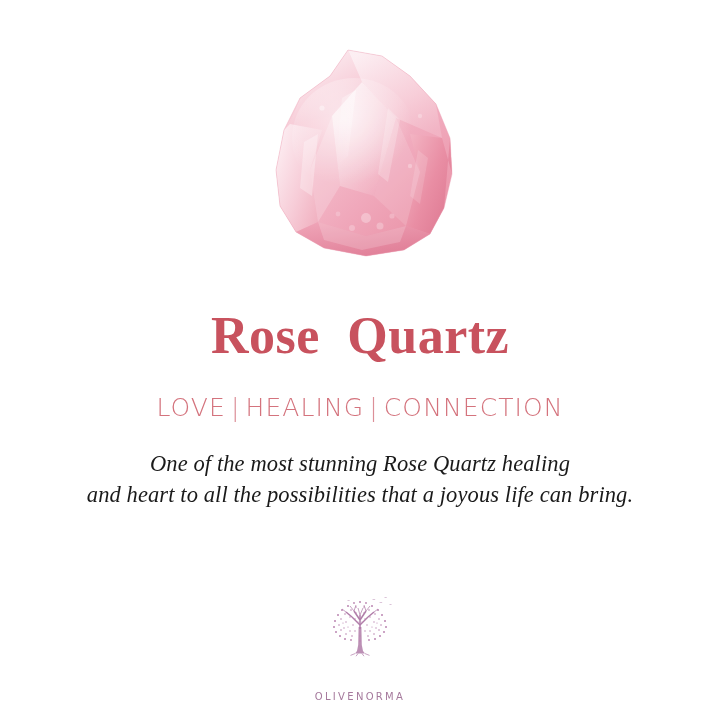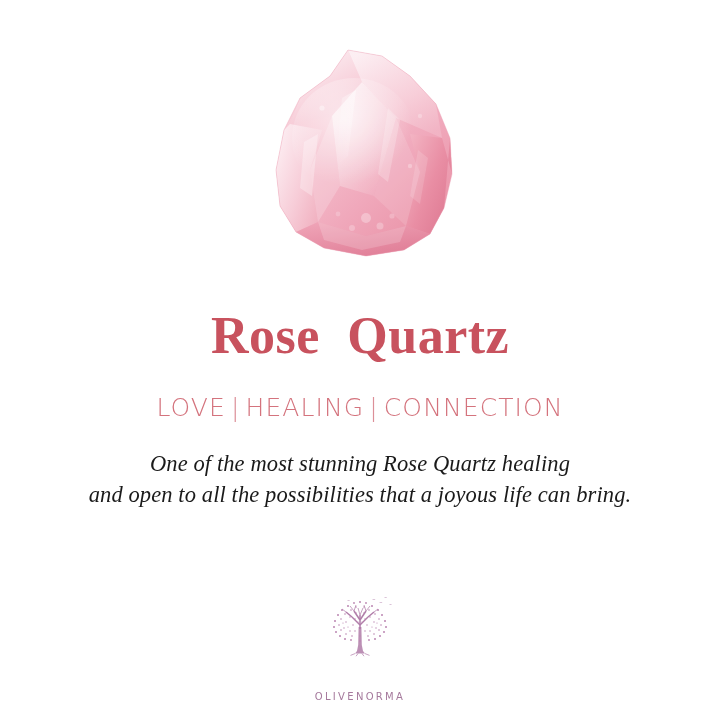--- a/index.html
+++ b/index.html
@@ -216,21 +216,21 @@
   </div>
 
   <h1 class="title">Rose  Quartz</h1>
 
   <div class="subtitle">
     <span>LOVE</span><span class="sep">|</span><span>HEALING</span><span class="sep">|</span><span>CONNECTION</span>
   </div>
 
   <p class="body-copy">
     <span class="ln">One of the most stunning Rose Quartz healing</span>
-    <span class="ln">and open to all the possibilities that a joyous life can bring.</span>
+    <span class="ln">and heart to all the possibilities that a joyous life can bring.</span>
   </p>
 
   <div class="logo-block">
     <svg class="logo-mark" viewBox="0 0 76 66" xmlns="http://www.w3.org/2000/svg">
       <g fill="#b07ca8">
 
         <path d="M36.6 32 L36.2 50 L35.0 56 L33.0 58.6 L43.0 58.6 L41.0 56 L39.8 50 L39.4 32 Z" opacity="0.85"></path>
 
         <path d="M33.0 58.6 L28.5 60.4 M43.0 58.6 L47.5 60.4 M36.0 58.6 L34.0 61.2
                  M40.0 58.6 L42.0 61.2" stroke="#b07ca8" stroke-width="1" fill="none" opacity="0.7"></path>

